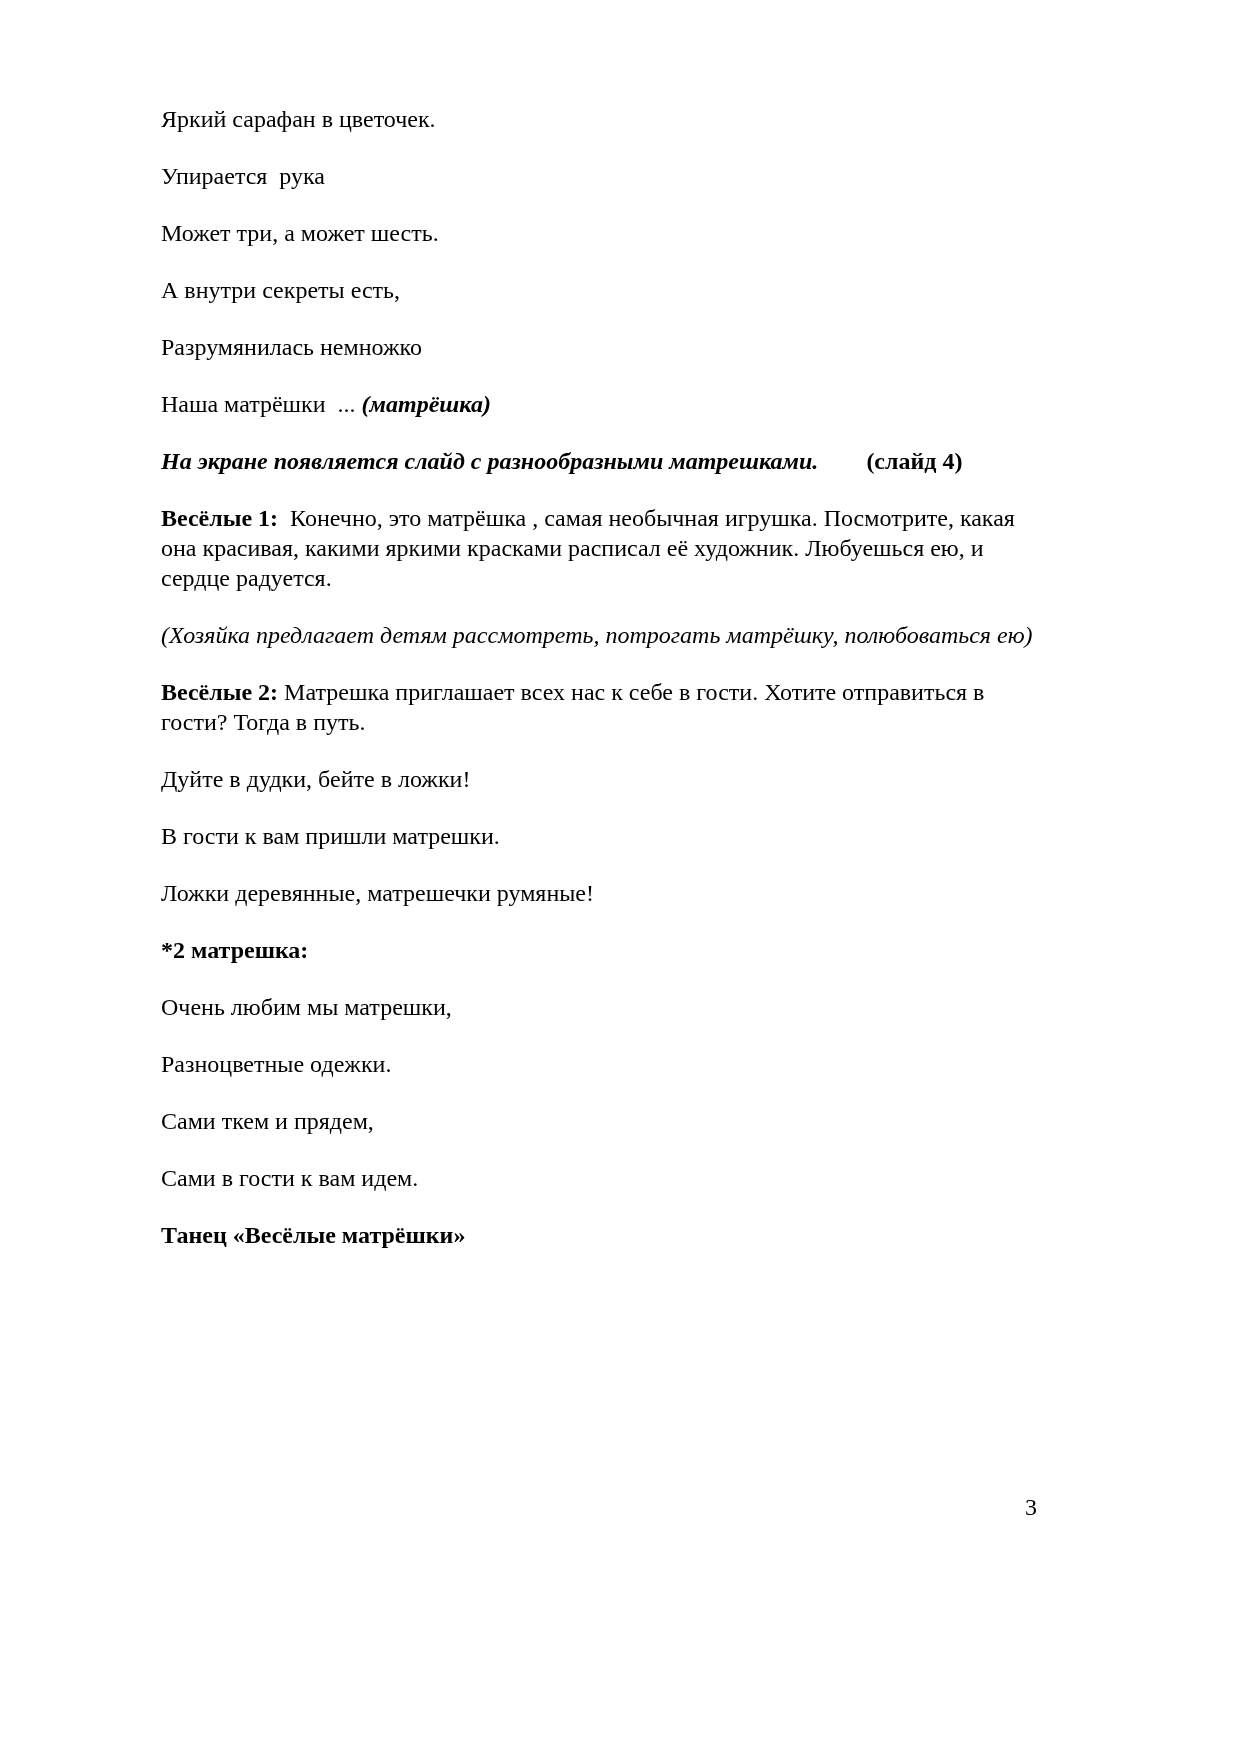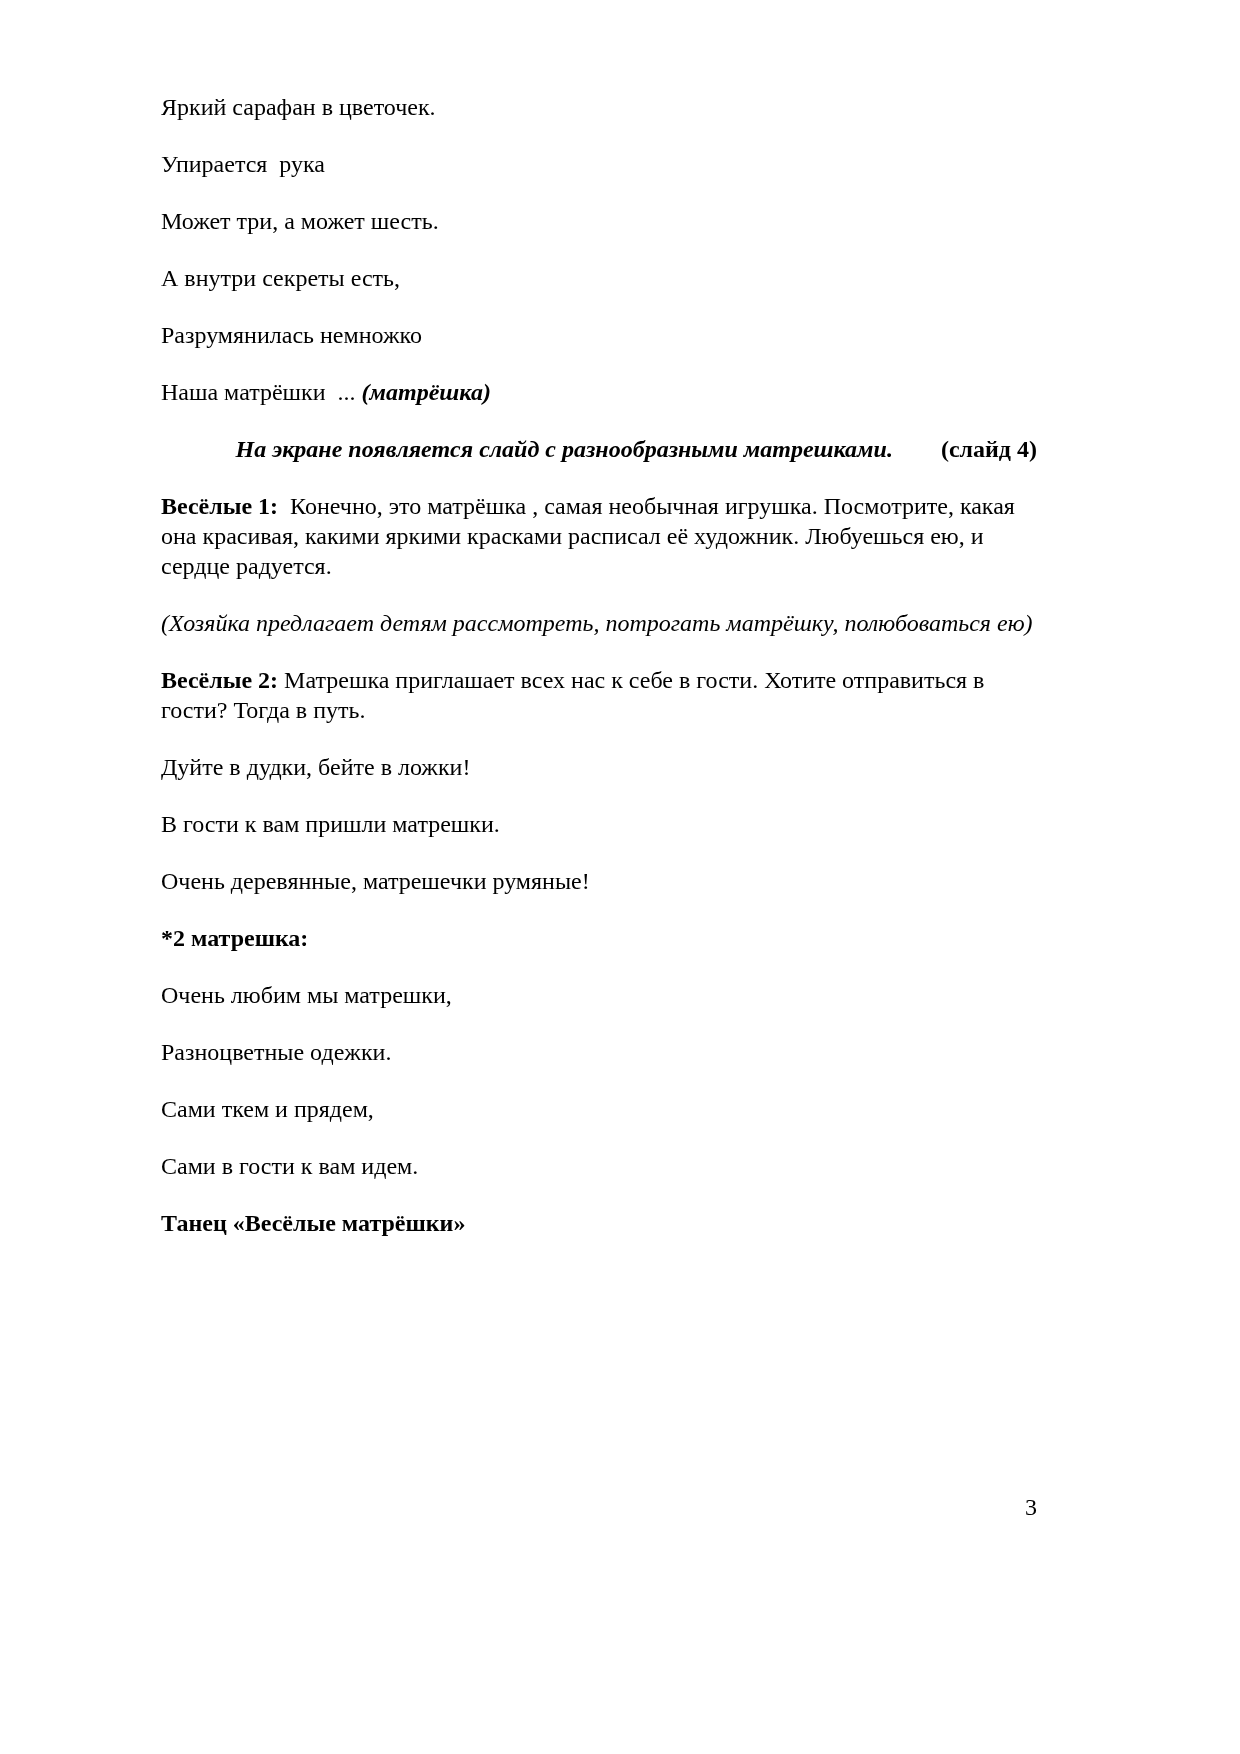--- a/index.html
+++ b/index.html
@@ -13,31 +13,31 @@
     height: 1754px;
     background: #ffffff;
     font-family: "Liberation Serif", "DejaVu Serif", serif;
     font-size: 24px;
     color: #000000;
     overflow: hidden;
   }
   .content {
     position: absolute;
     left: 161px;
-    top: 92px;
+    top: 104px;
     width: 876px;
   }
   .content p {
     margin: 0 0 27px 0;
     line-height: 30px;
     white-space: pre-wrap;
   }
   .bold { font-weight: bold; }
   .italic { font-style: italic; }
-  .bold-italic { font-weight: bold; font-style: italic; text-align: right; }
+  .bold-italic { font-weight: bold; font-style: italic; }
   .speaker { font-weight: bold; }
   .slide-ref {
     font-weight: bold;
     font-style: normal;
     margin-left: 42px;
   }
   .page-number {
     position: absolute;
     left: 161px;
     top: 1492px;
@@ -63,21 +63,21 @@
     <p class="bold-italic"><span>На экране появляется слайд с разнообразными матрешками.</span><span class="slide-ref"> (слайд 4)</span></p>
 
     <p><span class="speaker">Весёлые 1:</span><span>  Конечно, это матрёшка , самая необычная игрушка. Посмотрите, какая она красивая, какими яркими красками расписал её художник. Любуешься ею, и сердце радуется.</span></p>
 
     <p class="italic">(Хозяйка предлагает детям рассмотреть, потрогать матрёшку, полюбоваться ею)</p>
 
     <p><span class="speaker">Весёлые 2:</span><span> Матрешка приглашает всех нас к себе в гости. Хотите отправиться в гости? Тогда в путь.</span></p>
 
     <p>Дуйте в дудки, бейте в ложки!</p>
     <p>В гости к вам пришли матрешки.</p>
-    <p>Очень деревянные, матрешечки румяные!</p>
+    <p>Ложки деревянные, матрешечки румяные!</p>
 
     <p class="bold">*2 матрешка:</p>
     <p>Очень любим мы матрешки,</p>
     <p>Разноцветные одежки.</p>
     <p>Сами ткем и прядем,</p>
     <p>Сами в гости к вам идем.</p>
 
     <p class="bold">Танец «Весёлые матрёшки»</p>
 
   </main>

